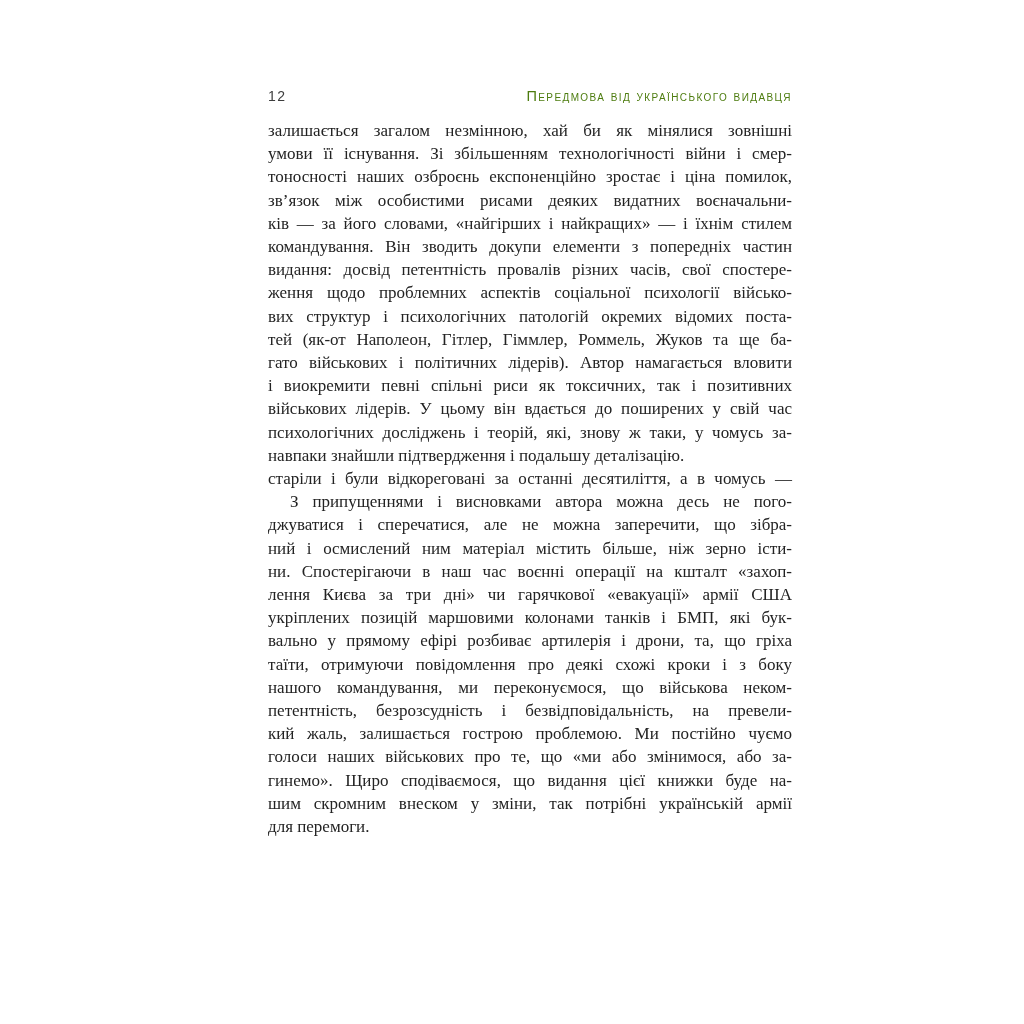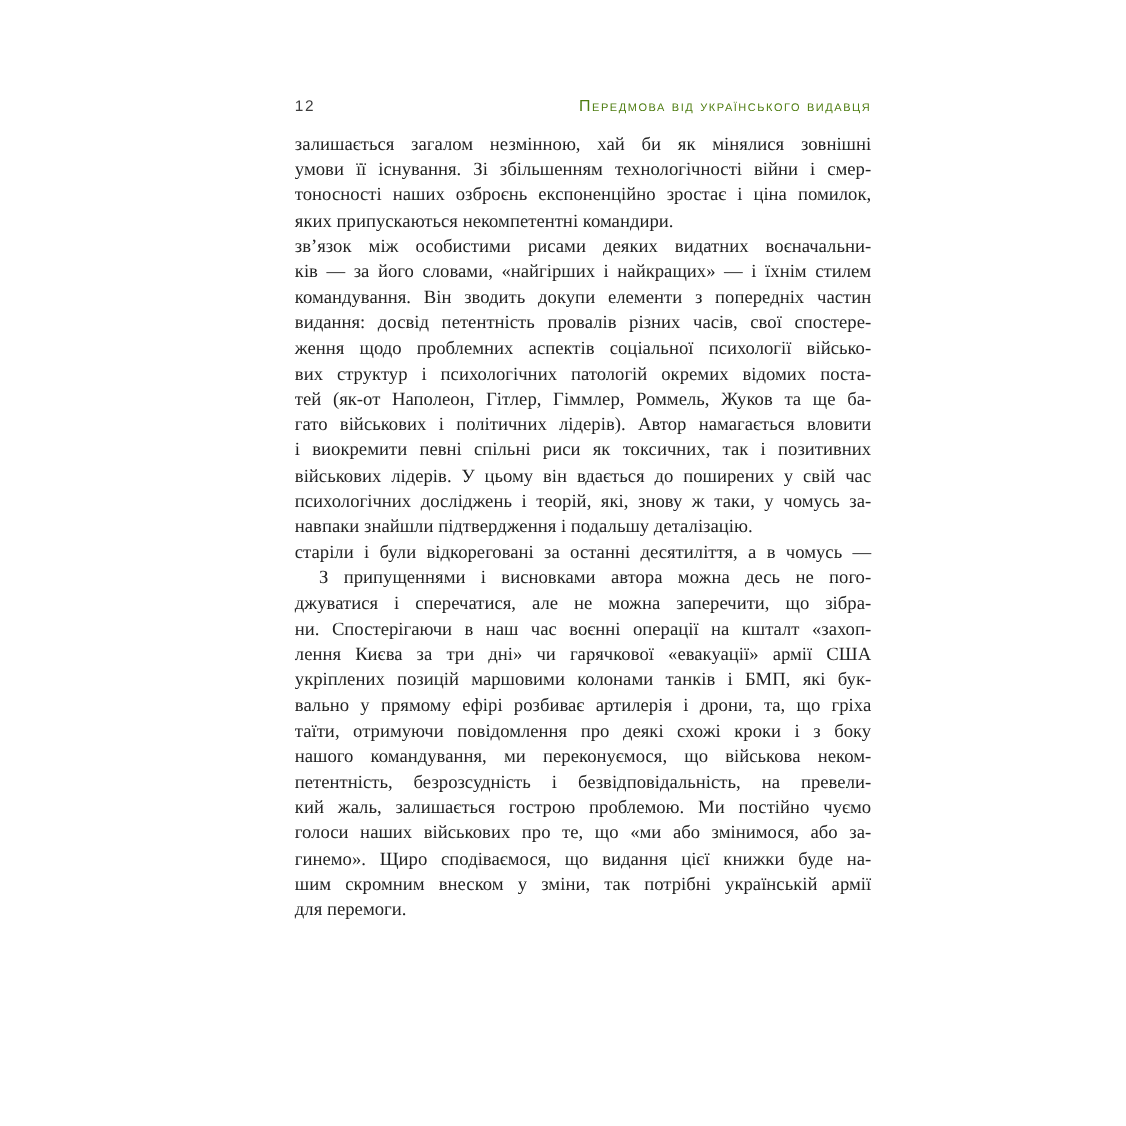--- a/index.html
+++ b/index.html
@@ -64,40 +64,40 @@
 <div class="page">
   <div class="header">
     <span class="pagenum">12</span>
     <span class="running-title">Передмова від українського видавця</span>
   </div>
   <div class="body-text">
       <div class="para">
         <div class="line first-line">залишається загалом незмінною, хай би як мінялися зовнішні</div>
         <div class="line">умови її існування. Зі збільшенням технологічності війни і смер-</div>
         <div class="line">тоносності наших озброєнь експоненційно зростає і ціна помилок,</div>
-        <div class="line last-line">яких припускаються некомпетентні командири.</div>
       </div>
       <div class="para indent">
         <div class="line">зв’язок між особистими рисами деяких видатних воєначальни-</div>
         <div class="line">ків — за його словами, «найгірших і найкращих» — і їхнім стилем</div>
         <div class="line">командування. Він зводить докупи елементи з попередніх частин</div>
         <div class="line">видання: досвід петентність провалів різних часів, свої спостере-</div>
         <div class="line">ження щодо проблемних аспектів соціальної психології військо-</div>
         <div class="line">вих структур і психологічних патологій окремих відомих поста-</div>
         <div class="line">тей (як-от Наполеон, Гітлер, Гіммлер, Роммель, Жуков та ще ба-</div>
         <div class="line">гато військових і політичних лідерів). Автор намагається вловити</div>
         <div class="line">і виокремити певні спільні риси як токсичних, так і позитивних</div>
         <div class="line">військових лідерів. У цьому він вдається до поширених у свій час</div>
         <div class="line">психологічних досліджень і теорій, які, знову ж таки, у чомусь за-</div>
         <div class="line last-line">навпаки знайшли підтвердження і подальшу деталізацію.</div>
         <div class="line">старіли і були відкореговані за останні десятиліття, а в чомусь —</div>
       </div>
       <div class="para indent">
         <div class="line first-line">З припущеннями і висновками автора можна десь не пого-</div>
         <div class="line">джуватися і сперечатися, але не можна заперечити, що зібра-</div>
+        <div class="line">ний і осмислений ним матеріал містить більше, ніж зерно істи-</div>
         <div class="line">ни. Спостерігаючи в наш час воєнні операції на кшталт «захоп-</div>
         <div class="line">лення Києва за три дні» чи гарячкової «евакуації» армії США</div>
         <div class="line">укріплених позицій маршовими колонами танків і БМП, які бук-</div>
         <div class="line">вально у прямому ефірі розбиває артилерія і дрони, та, що гріха</div>
         <div class="line">таїти, отримуючи повідомлення про деякі схожі кроки і з боку</div>
         <div class="line">нашого командування, ми переконуємося, що військова неком-</div>
         <div class="line">петентність, безрозсудність і безвідповідальність, на превели-</div>
         <div class="line">кий жаль, залишається гострою проблемою. Ми постійно чуємо</div>
         <div class="line">голоси наших військових про те, що «ми або змінимося, або за-</div>
         <div class="line">гинемо». Щиро сподіваємося, що видання цієї книжки буде на-</div>

